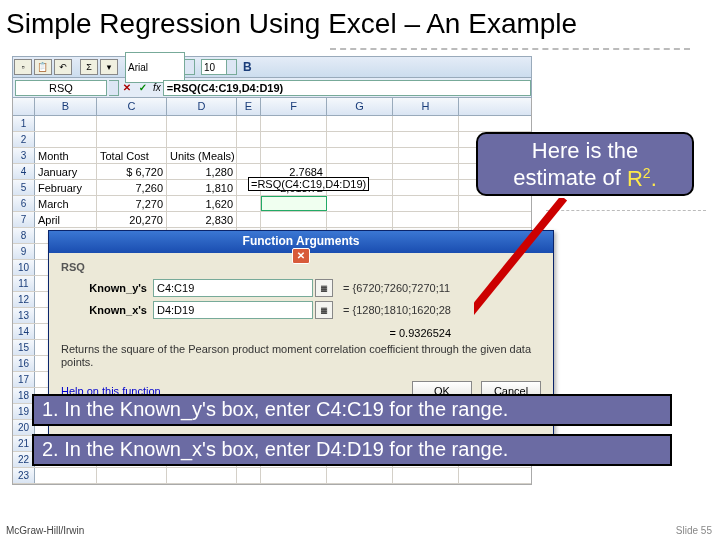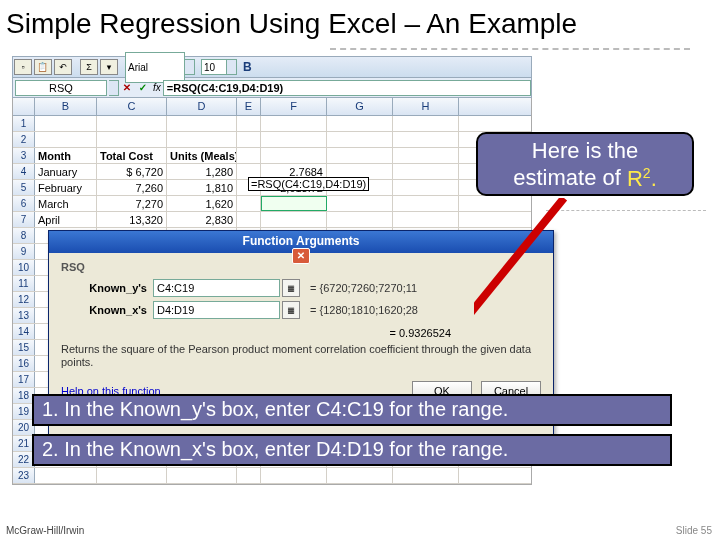--- a/index.html
+++ b/index.html
@@ -24,32 +24,32 @@
   .grid { border: 1px solid #aaa; border-top: none; background: #fff; font-size: 11px; }
   .col-hdrs { display: flex; background: linear-gradient(#f5f8fc,#dae5f3); border-bottom: 1px solid #9ab; }
   .rowh { width: 22px; height: 17px; border-right: 1px solid #9ab; }
   .ch { height: 17px; border-right: 1px solid #9ab; text-align: center; color: #1a3d7a; line-height: 17px; }
   .cB { width: 62px; } .cC { width: 70px; } .cD { width: 70px; } .cE { width: 24px; }
   .cF { width: 66px; } .cG { width: 66px; } .cH { width: 66px; }
   .rows { }
   .gr { display: flex; height: 16px; border-bottom: 1px solid #d4d0c8; }
   .rh { width: 22px; background: linear-gradient(#f5f8fc,#dae5f3); border-right: 1px solid #9ab; text-align: center; color: #1a3d7a; font-size: 10px; line-height: 16px; }
   .gc { border-right: 1px solid #d4d0c8; padding: 0 3px; line-height: 16px; overflow: hidden; white-space: nowrap; }
-  .bold { font-weight: bold; }
+  .bold { font-weight: normal; }
   .num { text-align: right; }
   .sel { border: 1px solid #2a6; background: #f0fff0; }
   .f-overflow { position: absolute; top: 177px; left: 248px; font-size: 11px; background: #fff; border: 1px solid #000; padding: 0 2px; z-index: 2; }
   .dlg { position: absolute; top: 230px; left: 48px; width: 506px; height: 210px; background: #ece9d8; border: 1px solid #0a246a; z-index: 3; box-shadow: 2px 2px 4px rgba(0,0,0,.3); }
   .dlg-title { height: 22px; background: linear-gradient(#3b77d3,#1a4db0); color: #fff; font-size: 12px; font-weight: bold; padding: 3px 6px; display: flex; justify-content: space-between; align-items: center; flex-direction: column; }
   .dlg-close { width: 18px; height: 16px; background: #d85a3a; border: 1px solid #fff; color: #fff; font-size: 10px; text-align: center; line-height: 14px; font-weight: bold; border-radius: 2px; }
   .dlg-body { padding: 8px 12px; font-size: 11px; }
   .fn-name { color: #555; font-weight: bold; margin-bottom: 6px; }
   .arg-row { display: flex; align-items: center; margin: 4px 0; }
   .arg-lbl { width: 86px; text-align: right; font-weight: bold; margin-right: 6px; }
-  .arg-in { width: 127px; height: 18px; border: 1px solid #7a9; background: #fff; padding: 0 3px; font-size: 11px; }
+  .arg-in { width: 160px; height: 18px; border: 1px solid #7a9; background: #fff; padding: 0 3px; font-size: 11px; }
   .arg-pick { width: 18px; height: 18px; border: 1px solid #888; background: #f4f4f0; margin-left: 2px; display: flex; align-items: center; justify-content: center; font-size: 8px; }
   .arg-eq { margin-left: 10px; color: #333; }
   .res-row { text-align: right; padding-right: 90px; margin-top: 8px; }
   .desc { color: #333; margin-top: 4px; line-height: 1.2; }
   .dlg-ft { display: flex; justify-content: space-between; align-items: center; padding: 4px 12px 6px; font-size: 11px; }
   .dlg-ft a { color: #0000cc; text-decoration: underline; cursor: pointer; }
   .dlg-btn { width: 60px; height: 20px; border: 1px solid #888; background: linear-gradient(#fff,#e4e4e0); font-size: 11px; margin-left: 6px; }
   .callout1 { position: absolute; top: 132px; left: 476px; width: 218px; height: 64px; background: #6b6ba3; border: 2px solid #000; border-radius: 10px; color: #fff; font-size: 22px; text-align: center; padding: 4px 6px; z-index: 6; line-height:1.2; }
   .callout1 .r2 { color: #ffea4a; }
   .callout1 sup { font-size: 14px; }
@@ -157,21 +157,21 @@
         <div class="gc cC num">7,270</div>
         <div class="gc cD num">1,620</div>
         <div class="gc cE"></div>
         <div class="gc cF sel"></div>
         <div class="gc cG"></div>
           <div class="gc cH"></div>
         </div>
       <div class="gr">
           <div class="rh">7</div>
         <div class="gc cB">April</div>
-        <div class="gc cC num">13,320</div>
+        <div class="gc cC num">20,270</div>
         <div class="gc cD num">2,830</div>
         <div class="gc cE"></div>
           <div class="gc cF"></div>
           <div class="gc cG"></div>
           <div class="gc cH"></div>
         </div>
       <div class="gr">
           <div class="rh">8</div>
           <div class="gc cB"></div>
           <div class="gc cC"></div>

